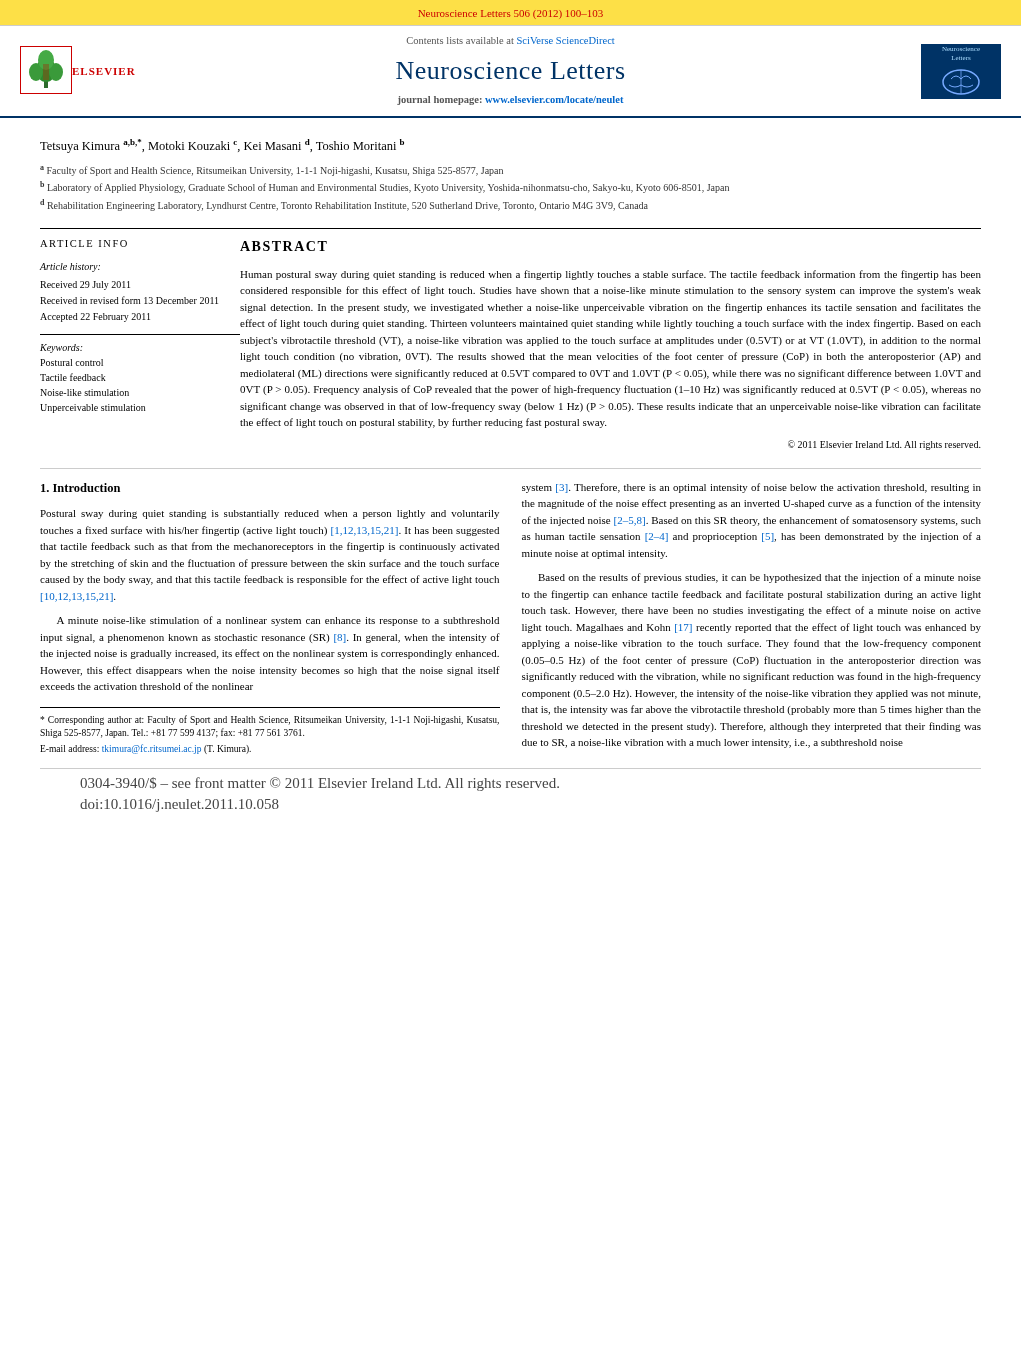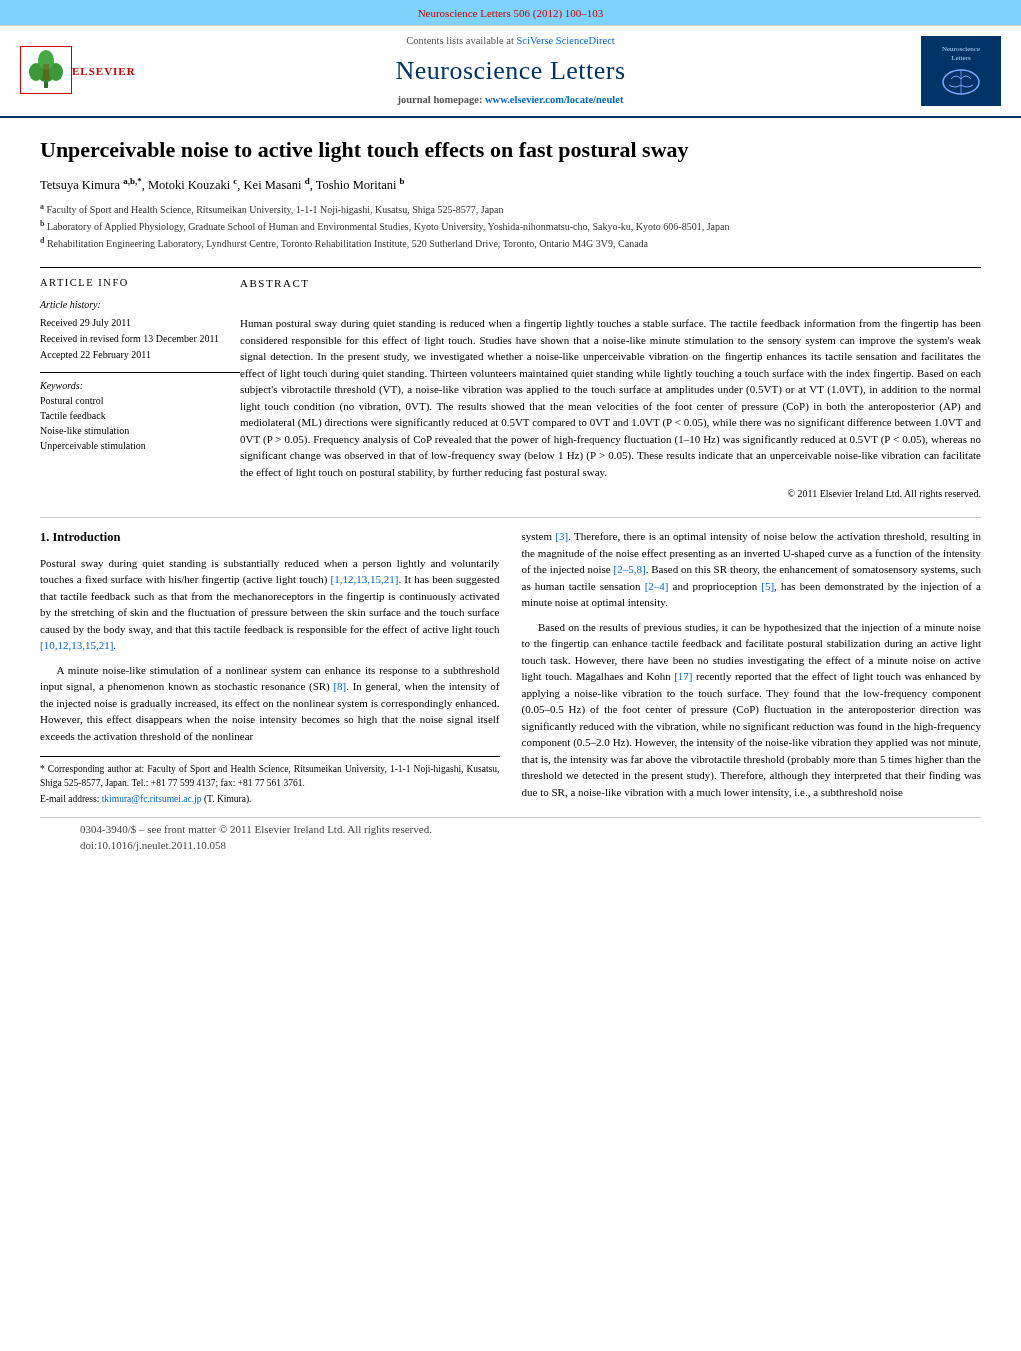--- a/index.html
+++ b/index.html
@@ -6,21 +6,21 @@
     body {
       font-family: "Times New Roman", Times, serif;
       background: #fff;
       color: #000;
       width: 1021px;
       min-height: 1351px;
       font-size: 13px;
       line-height: 1.4;
     }
     .top-bar {
-      background: #7dd3fc;
+      background: #fde047;
       text-align: center;
       padding: 6px 0 4px;
       border-bottom: 1px solid #ccc;
       font-size: 11px;
       color: #c00;
     }
     .journal-header {
       display: flex;
       align-items: center;
       padding: 8px 20px;
@@ -73,21 +73,21 @@
       margin-bottom: 3px;
     }
     .elsevier-logo .logo-text {
       font-size: 11px;
       font-weight: bold;
       color: #c00;
       letter-spacing: 1px;
     }
     .neuroscience-logo {
       width: 80px;
-      height: 70px;
+      height: 55px;
       background: #003366;
       display: flex;
       flex-direction: column;
       align-items: center;
       justify-content: center;
       color: #fff;
       font-size: 7px;
       text-align: center;
       padding: 4px;
     }
@@ -159,25 +159,25 @@
     .keywords-section p {
       font-size: 10px;
       line-height: 1.5;
     }
     .abstract-col {
       flex: 1;
       border-top: 1.5px solid #000;
       padding-top: 8px;
     }
     .abstract-col h3 {
-      font-size: 11px;
-      font-weight: normal;
+      font-size: 14px;
+      font-weight: bold;
       letter-spacing: 1.5px;
       text-transform: uppercase;
-      margin-bottom: 24px;
+      margin-bottom: 9px;
     }
     .abstract-col p {
       font-size: 11px;
       line-height: 1.5;
       text-align: justify;
     }
     .abstract-col .copyright {
       text-align: right;
       font-size: 10px;
       margin-top: 6px;
@@ -224,21 +224,21 @@
       margin-bottom: 3px;
       line-height: 1.4;
       text-indent: 0;
     }
     .footnote-section a {
       color: #0066cc;
       text-decoration: none;
     }
     .bottom-bar {
       padding: 4px 40px;
-      font-size: 11px;
+      font-size: 15px;
       color: #444;
       border-top: 1px solid #ccc;
       margin-top: 8px;
     }
     sup { font-size: 0.75em; font-weight: bold; }
   </style>
 </head>
 <body>
 
 <div class="top-bar">
@@ -284,21 +284,20 @@
         <path d="M10,12 Q15,6 20,12 Q25,6 30,12" fill="none" stroke="#7af" stroke-width="1"></path>
         <path d="M8,18 Q14,22 20,18 Q26,22 32,18" fill="none" stroke="#7af" stroke-width="1"></path>
         <line x1="20" y1="3" x2="20" y2="27" stroke="#7af" stroke-width="0.8"></line>
       </svg>
     </div>
   </div>
 </div>
 
 <div class="main-content">
 
-  <div class="article-title">Unperceivable noise to active light touch effects on fast postural sway</div>
 
   <div class="authors">
     <span>Tetsuya Kimura <sup>a,b,*</sup></span>,
     <span>Motoki Kouzaki <sup>c</sup></span>,
     <span>Kei Masani <sup>d</sup></span>,
     <span>Toshio Moritani <sup>b</sup></span>
   </div>
 
   <div class="affiliations">
     <div><sup>a</sup> <span>Faculty of Sport and Health Science, Ritsumeikan University, 1-1-1 Noji-higashi, Kusatsu, Shiga 525-8577, Japan</span></div>

